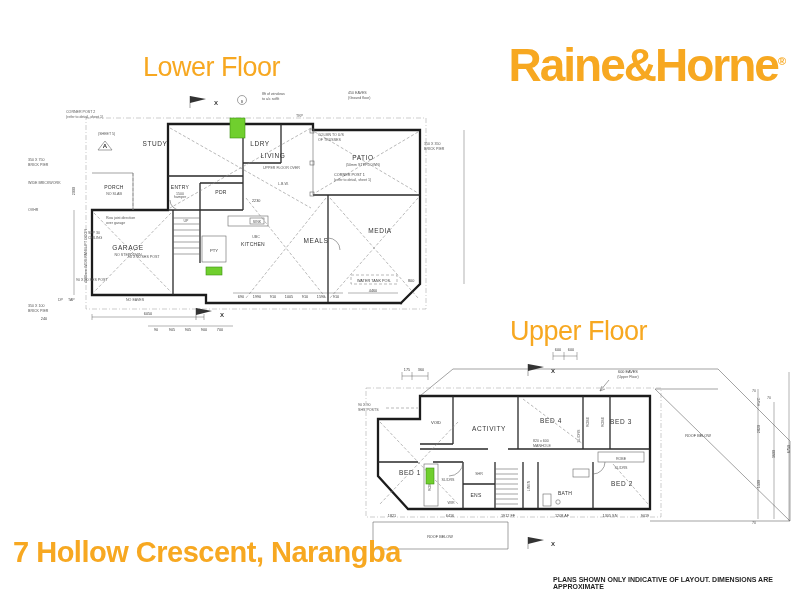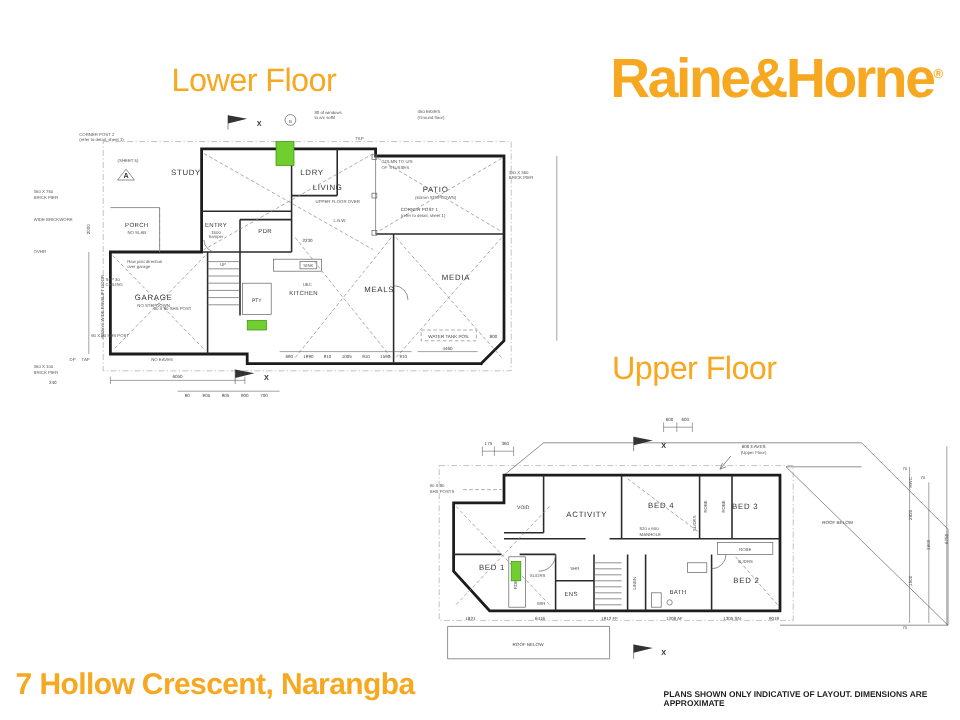--- a/index.html
+++ b/index.html
@@ -3,22 +3,22 @@
 <meta charset="utf-8">
 <style>
   html,body{margin:0;padding:0;}
   body{width:800px;height:600px;background:#ffffff;position:relative;overflow:hidden;
        font-family:"Liberation Sans",sans-serif;}
   .gold{color:#F7A821;}
   .logo{position:absolute;top:2px;right:14px;font-size:46px;font-weight:bold;letter-spacing:-2px;margin-top:36px;}
   .logo .reg{font-size:11px;vertical-align:super;letter-spacing:0;}
   .floor-title{position:absolute;font-size:27px;font-weight:normal;letter-spacing:-0.5px;}
   #lower-title{left:143px;top:52px;}
-  #upper-title{left:510px;top:292px;text-align:right;}
-  .address{position:absolute;left:13px;top:556px;font-size:25px;font-weight:bold;letter-spacing:-0.5px;}
+  #upper-title{left:510px;top:316px;text-align:right;}
+  .address{position:absolute;left:13px;top:536px;font-size:29px;font-weight:bold;letter-spacing:-0.5px;}
   .disclaimer{position:absolute;left:553px;top:576px;font-size:7px;font-weight:bold;color:#1f1f1f;}
   svg.plan{position:absolute;}
   #lower-plan{left:28px;top:88px;}
   #upper-plan{left:358px;top:344px;}
   text{fill:#2e2e2e;font-family:"Liberation Sans",sans-serif;}
   .mid{text-anchor:middle;}
   .room{font-size:6.5px;letter-spacing:0.6px;fill:#333;}
   .room2{font-size:5px;letter-spacing:0.3px;fill:#333;}
   .room3{font-size:4.2px;fill:#3a3a3a;}
   .note{font-size:3.6px;fill:#555;}

